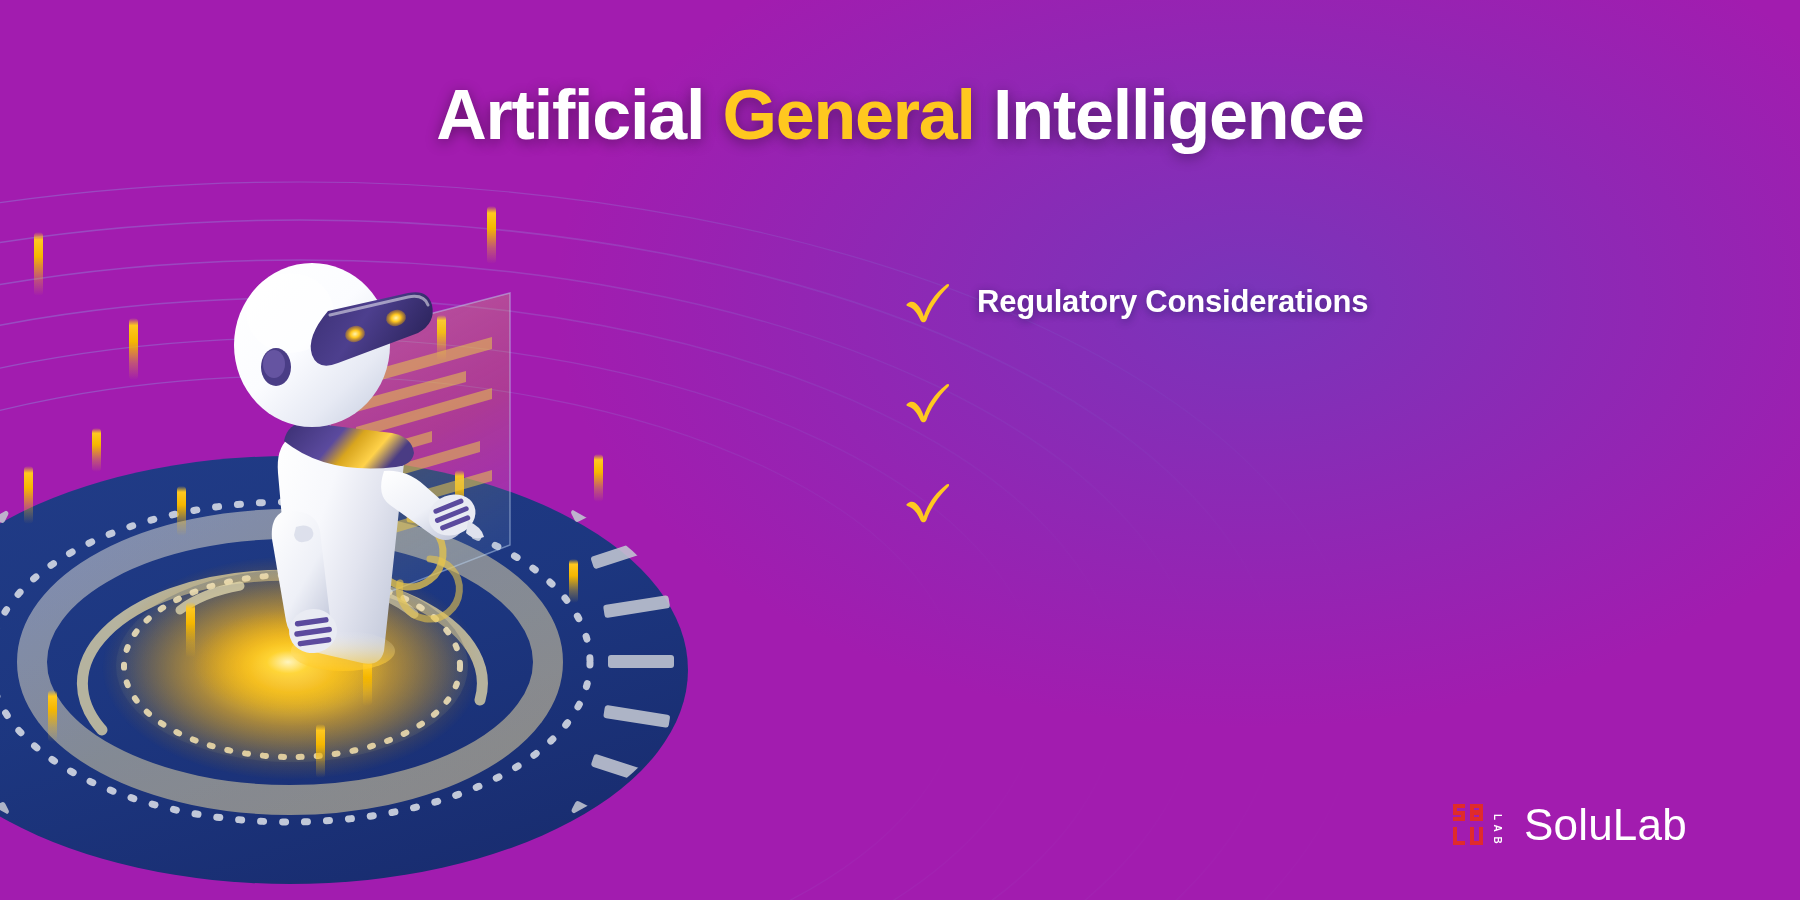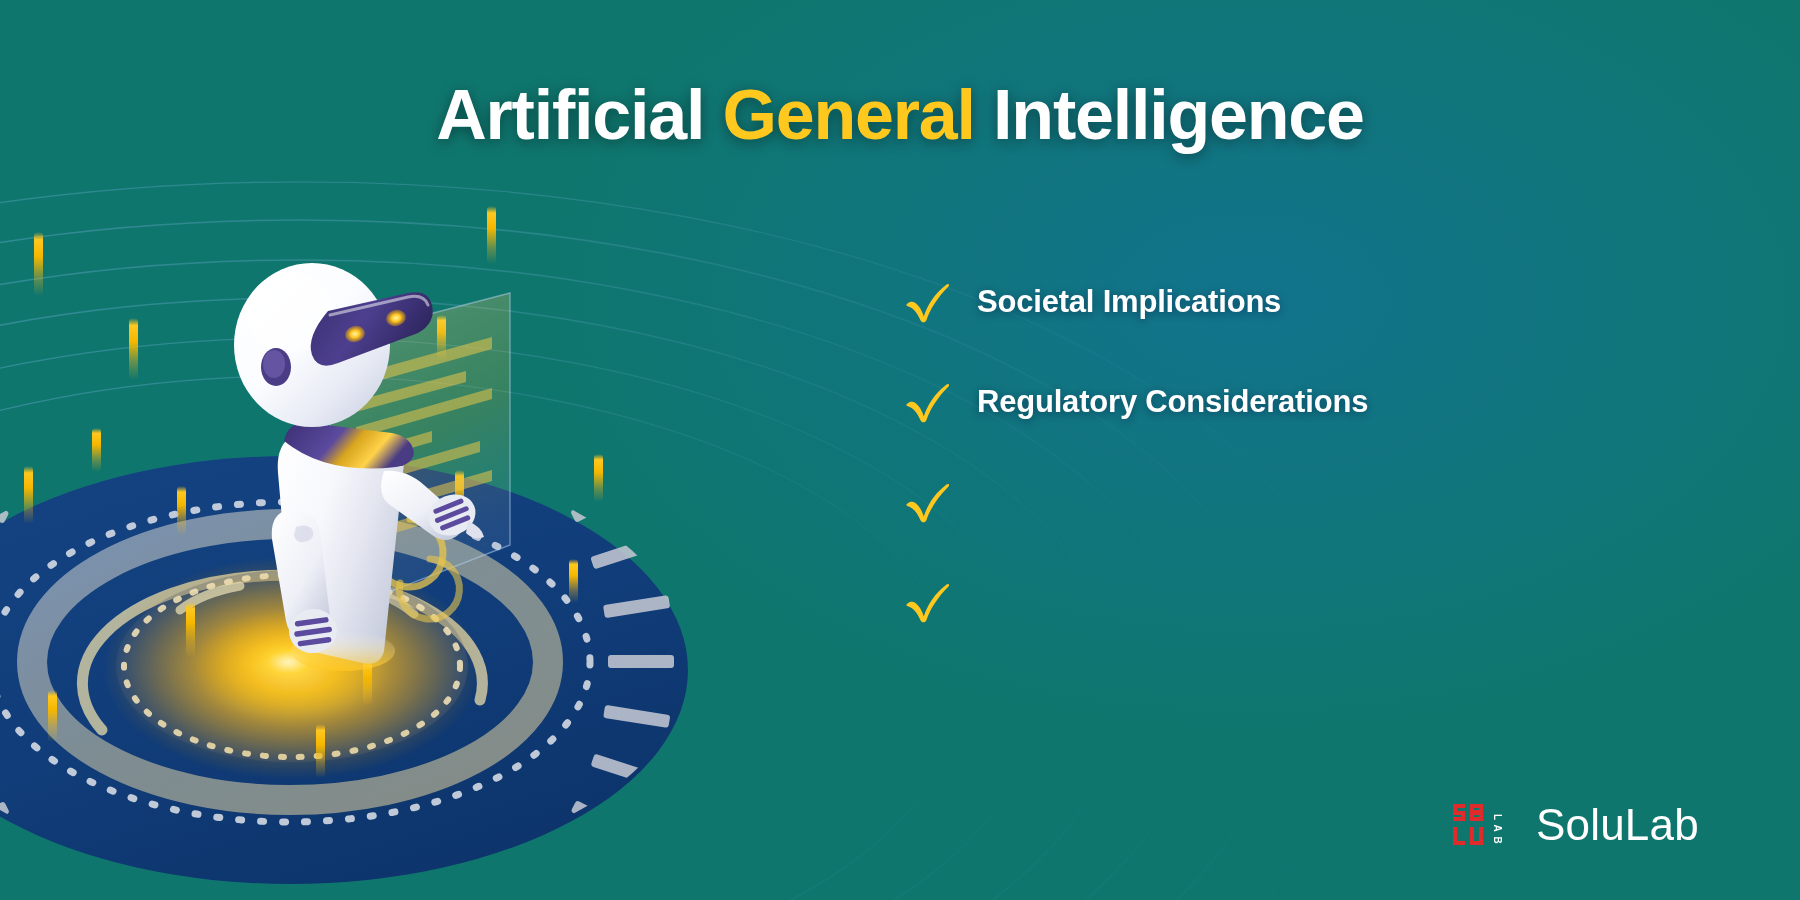--- a/index.html
+++ b/index.html
@@ -12,21 +12,21 @@
   }
 
   .banner {
     position:relative;
     width:1800px; height:900px;
     overflow:hidden;
     background:
       radial-gradient(ellipse 1100px 820px at 1560px 470px, rgba(24,130,226,0.95) 0%, rgba(14,96,198,0.55) 34%, rgba(8,58,150,0.0) 66%),
       radial-gradient(ellipse 900px 700px at 320px 640px, rgba(16,72,168,0.60) 0%, rgba(10,48,128,0.20) 52%, rgba(5,28,84,0) 78%),
       linear-gradient(118deg, #020f2b 0%, #03163c 16%, #042association 0%, #062a66 38%, #0a459c 60%, #0d63c4 80%, #0f73dc 100%);
-    background-color:#0f766e;
+    background-color:#a21caf;
   }
 
   
   .bg-arcs { position:absolute; inset:0; pointer-events:none; }
 
   
   .beam {
     position:absolute;
     width:9px;
     border-radius:4px;
@@ -87,21 +87,21 @@
     font-family:"Liberation Sans", sans-serif;
   }
 
   
   .logo {
     position:absolute;
     left:1452px;
     top:800px;
     display:flex;
     align-items:center;
-    gap:28px;
+    gap:16px;
   }
   .logo-mark { width:56px; height:50px; display:block; }
   .logo-word {
     font-size:44px;
     color:#ffffff;
     letter-spacing:0.2px;
     font-weight:normal;
     font-family:"Liberation Sans", sans-serif;
     line-height:1;
   }
@@ -439,28 +439,20 @@
 
     <path d="M 116 312 q 10 -4 16 2 q 4 8 -4 12 q -12 4 -14 -6 Z" fill="#d7dbe8" opacity="0.8"></path>
   </svg>
 
   <h1 class="headline">
     <span class="hl-word">Artificial </span><span class="hl-accent">General</span><span class="hl-word"> Intelligence</span>
   </h1>
 
   <div class="checklist">
 
-    <div class="check-row">
-      <span class="check-mark">
-        <svg width="46" height="42" viewBox="0 0 46 42" aria-hidden="true">
-          <path d="M2.5 22.5 C 6 19.5, 10 20.5, 13.5 25 C 16 28, 17.5 31.5, 18.8 35.5 C 22 25, 29 13, 41.5 3.5 C 43.5 2.2, 45 3.5, 43.5 5.5 C 32 17, 25 28.5, 21.5 39 C 20.2 42, 16.8 42, 15.5 39.2 C 12.5 32, 8 26.5, 2.8 25.2 C 1 24.7, 1 23.2, 2.5 22.5 Z" fill="#ffc81f"></path>
-        </svg>
-      </span>
-      <span class="check-label">Societal Implications</span>
-    </div>
 
     <div class="check-row">
       <span class="check-mark">
         <svg width="46" height="42" viewBox="0 0 46 42" aria-hidden="true">
           <path d="M2.5 22.5 C 6 19.5, 10 20.5, 13.5 25 C 16 28, 17.5 31.5, 18.8 35.5 C 22 25, 29 13, 41.5 3.5 C 43.5 2.2, 45 3.5, 43.5 5.5 C 32 17, 25 28.5, 21.5 39 C 20.2 42, 16.8 42, 15.5 39.2 C 12.5 32, 8 26.5, 2.8 25.2 C 1 24.7, 1 23.2, 2.5 22.5 Z" fill="#ffc81f"></path>
         </svg>
       </span>
       <span class="check-label">Regulatory Considerations</span>
     </div>
 

